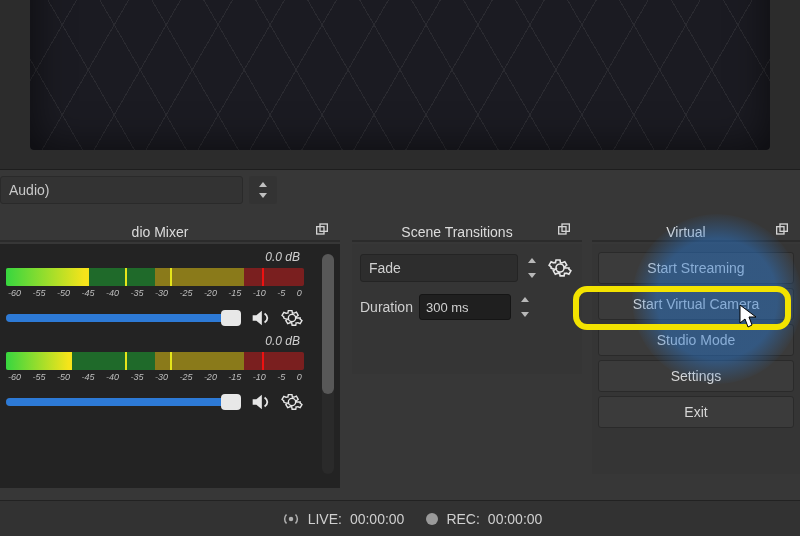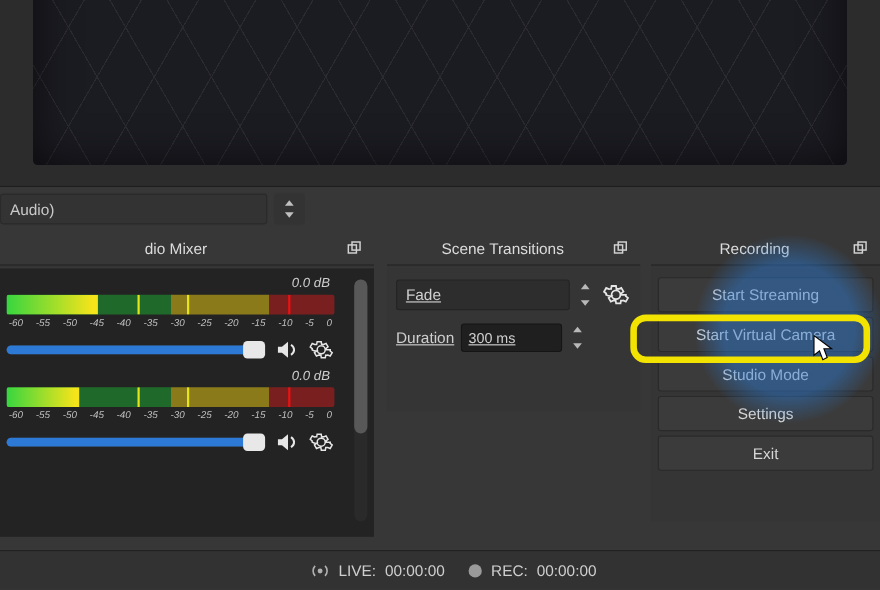--- a/index.html
+++ b/index.html
@@ -68,21 +68,21 @@
     border-right: 4px solid transparent;
   }
   .spinner-btn::before { top: 6px; border-bottom: 5px solid #c0c0c0; }
   .spinner-btn::after  { bottom: 6px; border-top: 5px solid #c0c0c0; }
 
   
   .panel-header {
     position: absolute;
     height: 30px;
     display: flex;
-    align-items: center;
+    align-items: flex-end;
     padding: 0 8px;
     color: #dcdcdc;
     border-bottom: 2px solid #2b2b2b;
   }
   .panel-header .title { flex: 1; text-align: center; }
   .popout {
     width: 20px; height: 20px;
     display: flex; align-items: center; justify-content: center;
   }
   .popout svg { width: 16px; height: 16px; }
@@ -182,21 +182,20 @@
   .gear svg, .gear-lg svg { fill: #e6e6e6; }
 
   
   .trans-header { left: 352px; top: 212px; width: 230px; }
   .trans-body {
     position: absolute;
     left: 352px; top: 244px;
     width: 230px; height: 130px;
     background: #353535;
     padding: 10px 8px;
-    text-decoration: underline;
   }
   .trans-row { display: flex; align-items: center; gap: 6px; margin-bottom: 12px; }
   .select {
     flex: 1;
     height: 28px;
     background: #2d2d2d;
     border: 1px solid #242424;
     border-radius: 3px;
     display: flex; align-items: center;
     padding: 0 8px;
@@ -425,21 +424,21 @@
   <div class="trans-row">
     <span class="dur-label">Duration</span>
     <div class="num-input">
       <span>300 ms</span>
     </div>
     <div class="mini-spin"></div>
   </div>
 </div>
 
 <div class="panel-header ctrl-header">
-  <span class="title">Recording</span>
+  <span class="title">Virtual</span>
   <span class="popout">
     <svg viewBox="0 0 24 24">
         <rect x="4" y="7" width="11" height="11" fill="none" stroke="#d2d2d2" stroke-width="2"></rect>
         <rect x="9" y="3" width="11" height="11" fill="none" stroke="#d2d2d2" stroke-width="2"></rect>
       </svg>
   </span>
 </div>
 <div class="ctrl-body">
   <div class="highlight-circle" style="left:40px; top:-30px;"></div>
   <div class="ctrl-btn">

